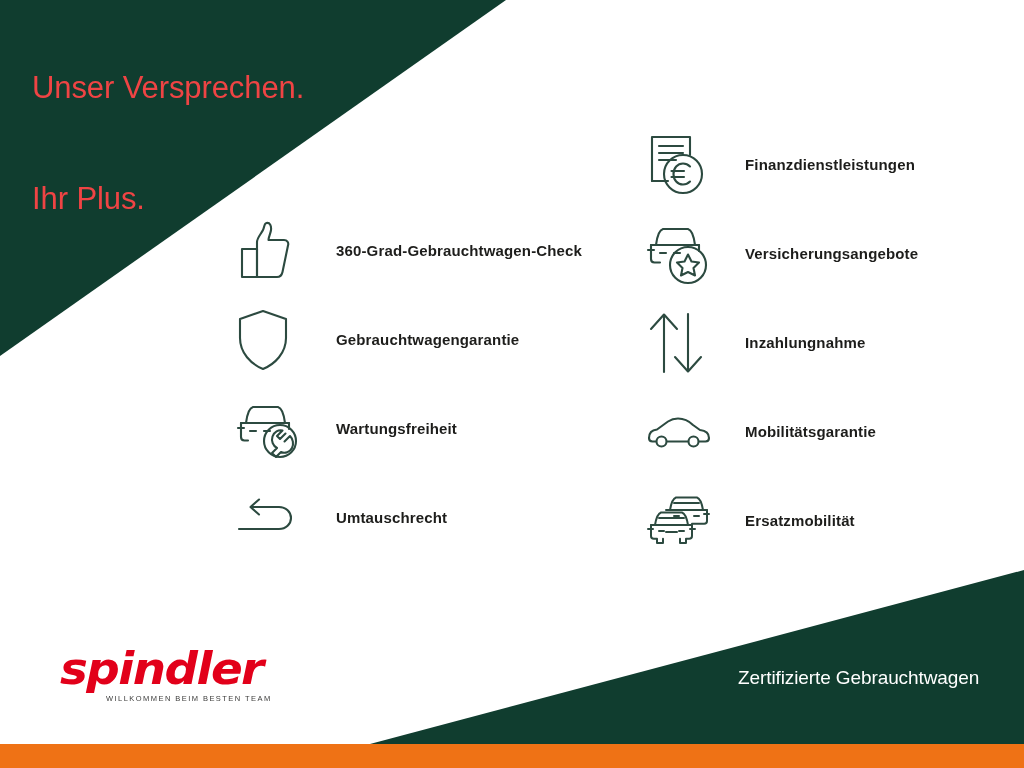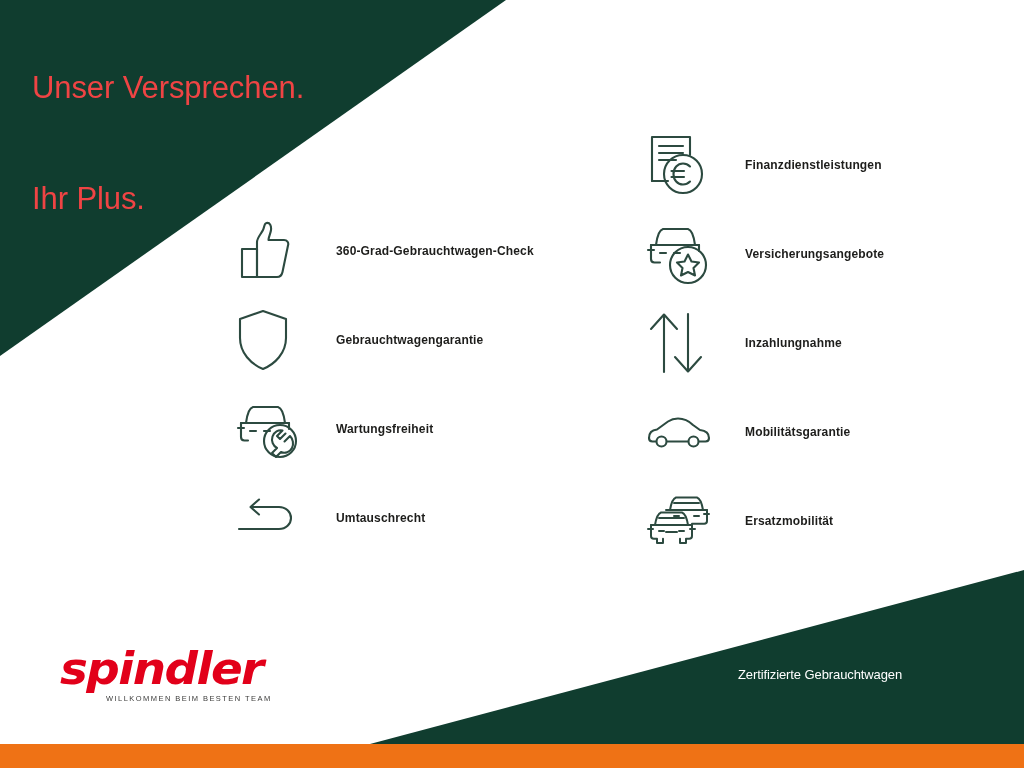--- a/index.html
+++ b/index.html
@@ -50,21 +50,21 @@
     width:68px; min-width:68px;
     height:66px;
     display:flex;
     align-items:center;
     justify-content:flex-start;
   }
   .benefit .icon-box svg { display:block; }
   .benefit .label {
     margin-left:32px;
     color:#1d1d1b;
-    font-size:12px;
+    font-size:15px;
     font-weight:bold;
     letter-spacing:0.15px;
     white-space:nowrap;
   }
   .col-right .benefit .label { margin-left:31px; }
 
   
   .spindler {
     position:absolute;
     left:60px; top:646px;
@@ -110,21 +110,21 @@
     letter-spacing:2.2px;
   }
   .skoda-plus {
     margin-left:10px;
     font-size:26px;
     font-weight:400;
     letter-spacing:0.2px;
   }
   .skoda-row2 {
     margin-top:7px;
-    font-size:13px;
+    font-size:19px;
     font-weight:400;
     letter-spacing:-0.1px;
     white-space:nowrap;
   }
 </style>
 </head>
 <body>
 
 <div id="stage">
 

